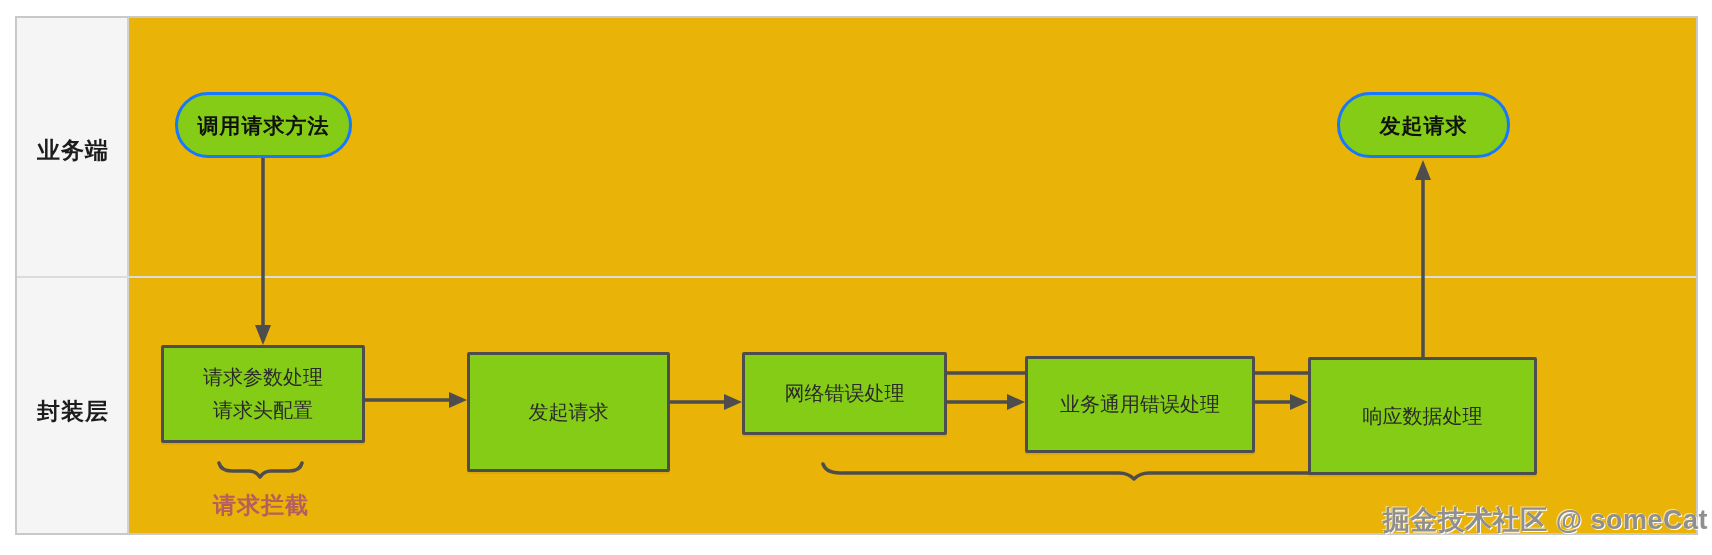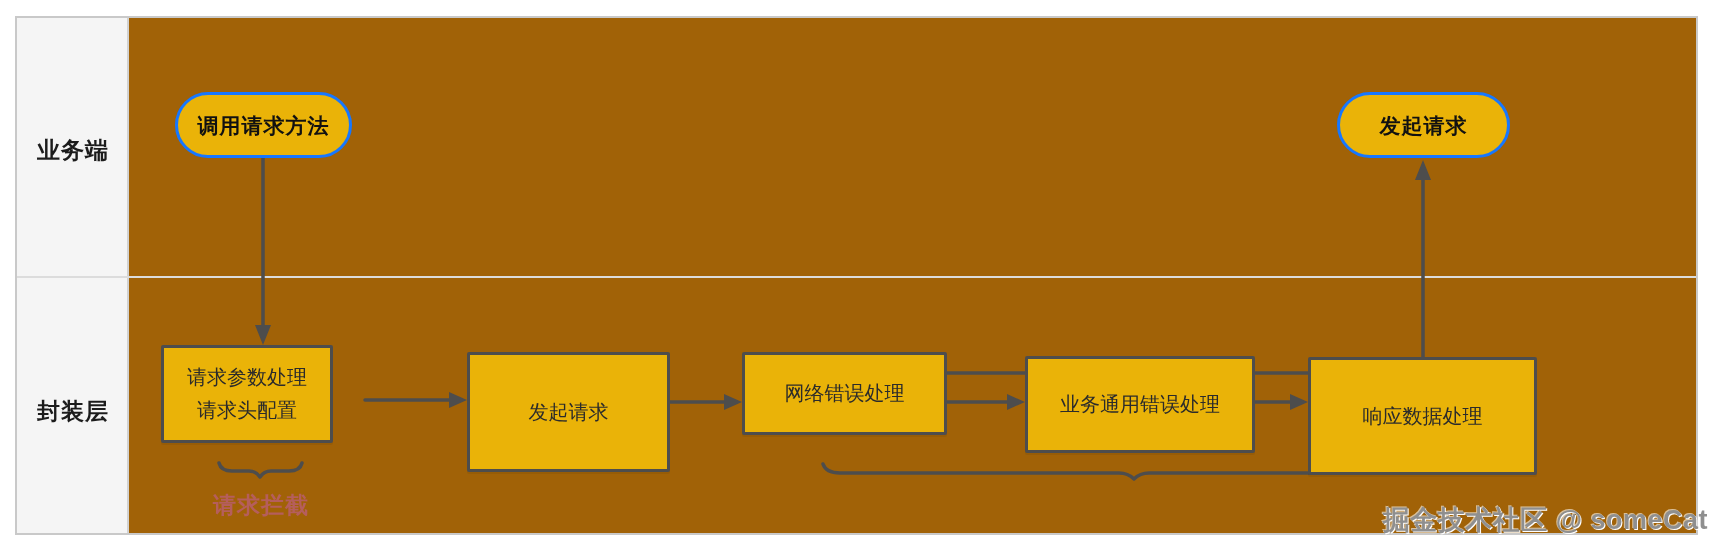--- a/index.html
+++ b/index.html
@@ -12,21 +12,21 @@
     --node-text:#2b2b2b;
   }
   html,body{margin:0;padding:0;background:#fff;}
   .canvas{
     position:relative;width:1712px;height:555px;overflow:hidden;background:#fff;
     font-family:"Liberation Sans","DejaVu Sans",sans-serif;
   }
   
   .grid{
     position:absolute;left:15px;top:16px;width:1683px;height:519px;
-    border:2px solid var(--grid-border);box-sizing:border-box;background:#a16207;
+    border:2px solid var(--grid-border);box-sizing:border-box;background:#eab308;
   }
   .lane-col{
     position:absolute;left:0;top:0;width:112px;height:100%;
     background:var(--sidebar-bg);border-right:2px solid #d2d2d2;box-sizing:border-box;
   }
   .lane-divider{
     position:absolute;left:0;top:258px;width:100%;height:0;
     border-top:2px solid #dcdcdc;
   }
   .lane-label{
@@ -36,34 +36,34 @@
   .lane-label.l1{top:117px;}
   .lane-label.l2{top:378px;}
   
   svg.connectors{position:absolute;left:0;top:0;width:1712px;height:555px;z-index:2;pointer-events:none;}
   .c-line{stroke:var(--line-gray);stroke-width:3.5;fill:none;stroke-linecap:round;}
   .c-head{fill:var(--line-gray);stroke:none;}
   .c-brace{stroke:var(--line-gray);stroke-width:3.5;fill:none;stroke-linecap:round;stroke-linejoin:round;}
   
   .node{
     position:absolute;display:flex;align-items:center;justify-content:center;
-    box-sizing:border-box;background:#eab308;z-index:3;text-align:left;
+    box-sizing:border-box;background:#84cc16;z-index:3;text-align:left;
     color:var(--node-text);font-size:20px;line-height:33px;
   }
   .pill{
     border:3px solid var(--accent-blue);border-radius:36px;
     font-weight:700;color:#111;font-size:21px;letter-spacing:1px;
   }
   .rect{
     border:3px solid var(--line-gray);border-radius:2px;
     box-shadow:0 2px 0 rgba(0,0,0,0.06);
   }
   #pill-call{left:175px;top:92px;width:177px;height:66px;}
   #pill-receive{left:1337px;top:92px;width:173px;height:66px;}
-  #box-param{left:161px;top:345px;width:172px;height:98px;flex-direction:column;}
+  #box-param{left:161px;top:345px;width:204px;height:98px;flex-direction:column;}
   #box-send{left:467px;top:352px;width:203px;height:120px;}
   #box-network{left:742px;top:352px;width:205px;height:83px;}
   #box-business{left:1025px;top:356px;width:230px;height:97px;}
   #box-response{left:1308px;top:357px;width:229px;height:118px;}
   
   .intercept-label{
     position:absolute;z-index:3;font-size:23px;font-weight:700;
     color:var(--label-red);text-align:center;letter-spacing:1px;
   }
   #lbl-req{left:191px;top:490px;width:140px;}

